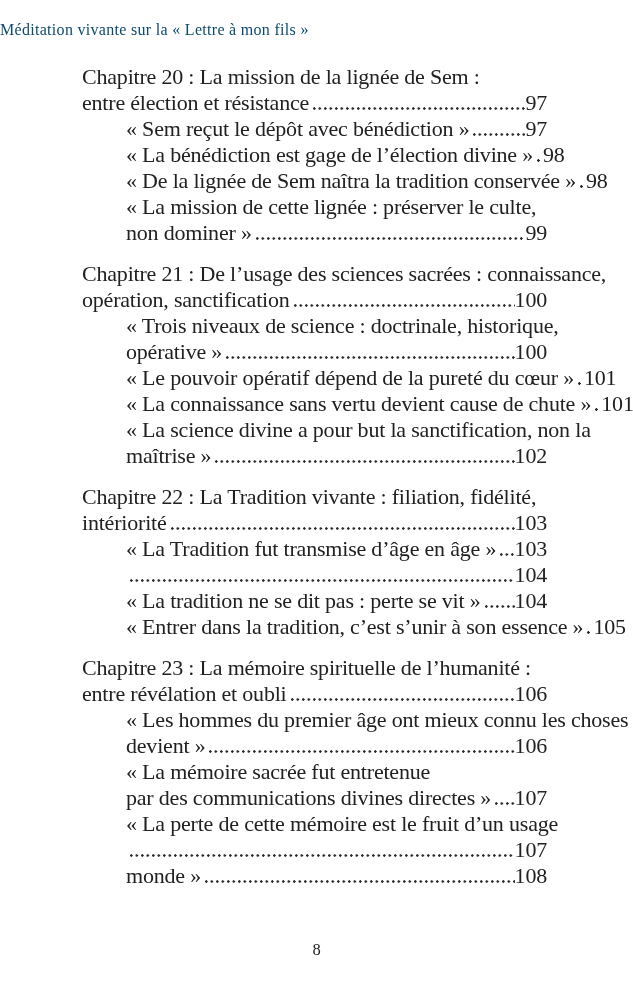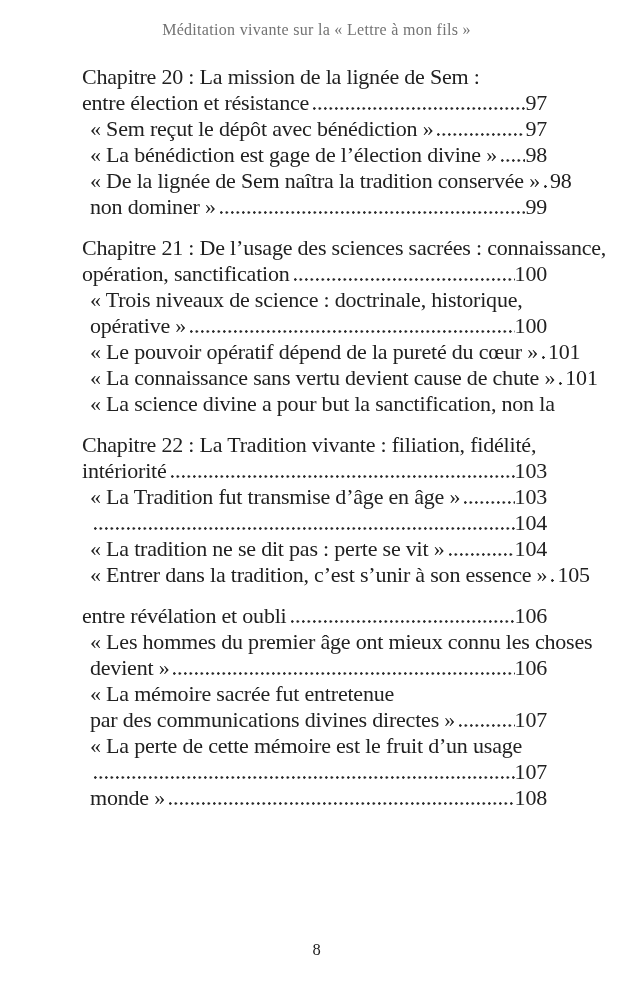--- a/index.html
+++ b/index.html
@@ -10,37 +10,37 @@
     font-family: "Liberation Serif", serif;
     color: #212121;
     position: relative;
     overflow: hidden;
   }
   .running-header {
     position: absolute;
     top: 21px;
     left: 0;
     right: 0;
-    text-align: center;
-    color: #737373;
+    text-align: left;
+    color: #0c4a6e;
     font-size: 16px;
     letter-spacing: 0.3px;
   }
   .toc {
     position: absolute;
     top: 64px;
     left: 82px;
     width: 465px;
     font-size: 22px;
     line-height: 26px;
     letter-spacing: -0.2px;
   }
   .chapter-block { margin-top: 15px; }
   .chapter-block:first-child { margin-top: 0; }
-  .entry.sub { padding-left: 8px; }
+  .entry.sub { padding-left: 8px; margin-left: 36px; }
   .line { white-space: nowrap; }
   .final-line {
     display: flex;
     align-items: baseline;
     width: 100%;
   }
   .txt { white-space: nowrap; flex: 0 0 auto; }
   .dots {
     flex: 1 1 auto;
     min-width: 6px;
@@ -92,20 +92,21 @@
         </div>
       </div>
       <div class="entry sub">
         <div class="final-line">
           <span class="txt">« De la lignée de Sem naîtra la tradition conservée »</span>
           <span class="dots"></span>
           <span class="pg">98</span>
         </div>
       </div>
       <div class="entry sub">
+        <div class="line">« La mission de cette lignée : préserver le culte,</div>
         <div class="final-line">
           <span class="txt">non dominer »</span>
           <span class="dots"></span>
           <span class="pg">99</span>
         </div>
       </div>
     </div>
     <div class="chapter-block">
       <div class="entry">
         <div class="line">Chapitre 21 : De l’usage des sciences sacrées : connaissance,</div>
@@ -132,20 +133,25 @@
       </div>
       <div class="entry sub">
         <div class="final-line">
           <span class="txt">« La connaissance sans vertu devient cause de chute »</span>
           <span class="dots"></span>
           <span class="pg">101</span>
         </div>
       </div>
       <div class="entry sub">
         <div class="line">« La science divine a pour but la sanctification, non la</div>
+        <div class="final-line">
+          <span class="txt">maîtrise »</span>
+          <span class="dots"></span>
+          <span class="pg">102</span>
+        </div>
       </div>
     </div>
     <div class="chapter-block">
       <div class="entry">
         <div class="line">Chapitre 22 : La Tradition vivante : filiation, fidélité,</div>
         <div class="final-line">
           <span class="txt">intériorité</span>
           <span class="dots"></span>
           <span class="pg">103</span>
         </div>
@@ -173,20 +179,21 @@
       <div class="entry sub">
         <div class="final-line">
           <span class="txt">« Entrer dans la tradition, c’est s’unir à son essence »</span>
           <span class="dots"></span>
           <span class="pg">105</span>
         </div>
       </div>
     </div>
     <div class="chapter-block">
       <div class="entry">
+        <div class="line">Chapitre 23 : La mémoire spirituelle de l’humanité :</div>
         <div class="final-line">
           <span class="txt">entre révélation et oubli</span>
           <span class="dots"></span>
           <span class="pg">106</span>
         </div>
       </div>
       <div class="entry sub">
         <div class="line">« Les hommes du premier âge ont mieux connu les choses</div>
         <div class="final-line">
           <span class="txt">devient »</span>

